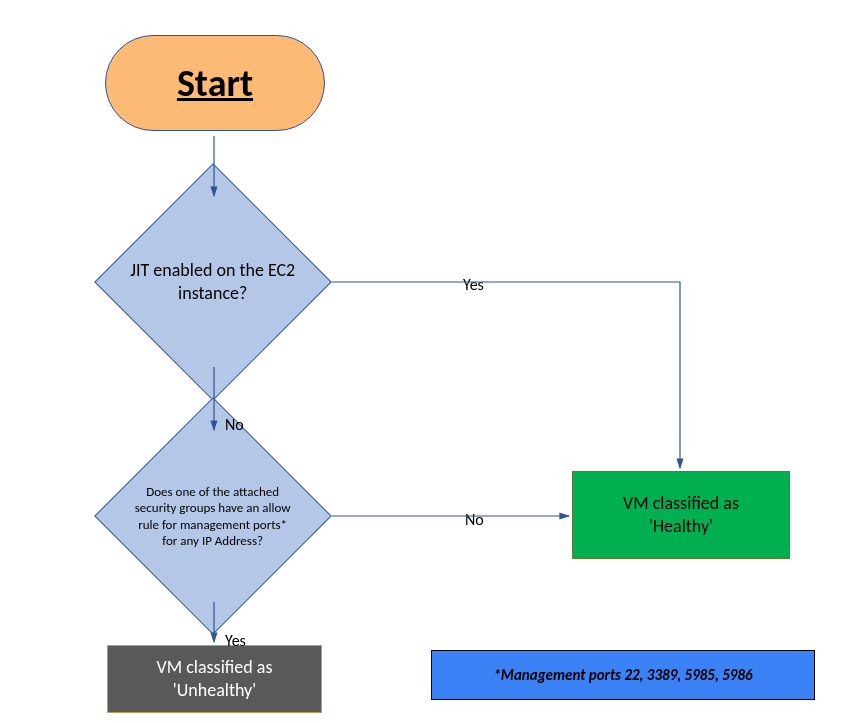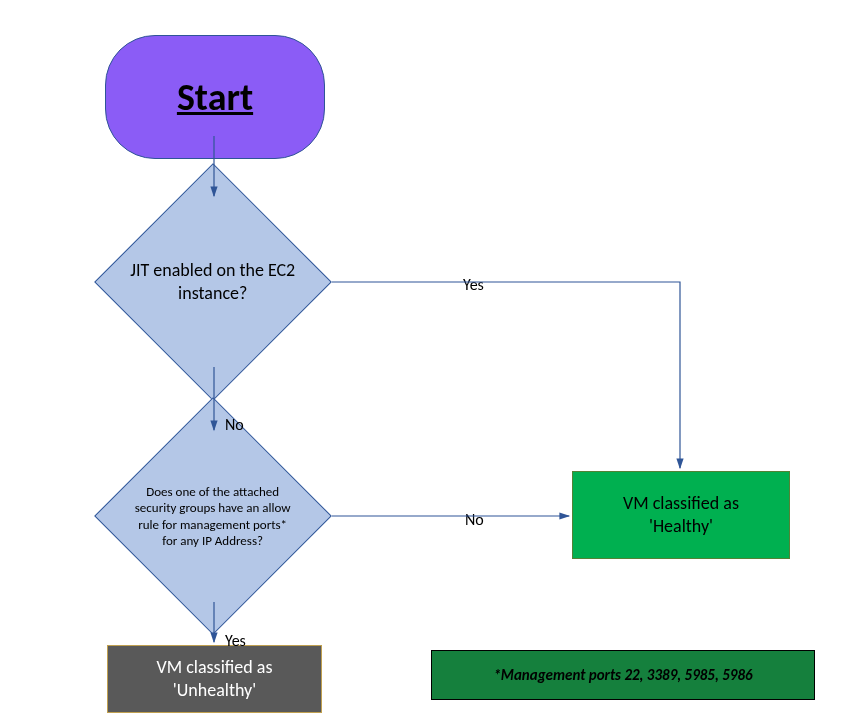--- a/index.html
+++ b/index.html
@@ -6,22 +6,22 @@
     body {
       width: 867px;
       height: 723px;
       position: relative;
       background: white;
       font-family: Calibri, Arial, sans-serif;
     }
     .shape { position: absolute; display: flex; align-items: center; justify-content: center; text-align: center; }
     .start-node {
       left: 105px; top: 35px;
-      width: 220px; height: 124px;
-      background: #8b5cf6;
+      width: 220px; height: 96px;
+      background: #fdba74;
       border: 1.5px solid #2f5597;
       border-radius: 50px;
       font-size: 38px;
       font-weight: bold;
       text-decoration: underline;
       color: #000;
     }
     .diamond {
       background: #b4c7e7;
       border: 1.5px solid #2f5597;
@@ -58,21 +58,21 @@
       width: 218px; height: 88px;
       background: #00b050;
       border: 1.5px solid #548235;
       color: black;
       font-size: 18px;
       line-height: 1.3;
     }
     .box-note {
       left: 431px; top: 650px;
       width: 384px; height: 50px;
-      background: #15803d;
+      background: #3b82f6;
       border: 1px solid #000;
       font-size: 15px;
       font-style: italic;
       font-weight: bold;
       color: #000;
     }
     .label {
       position: absolute;
       font-size: 16px;
       color: #000;

